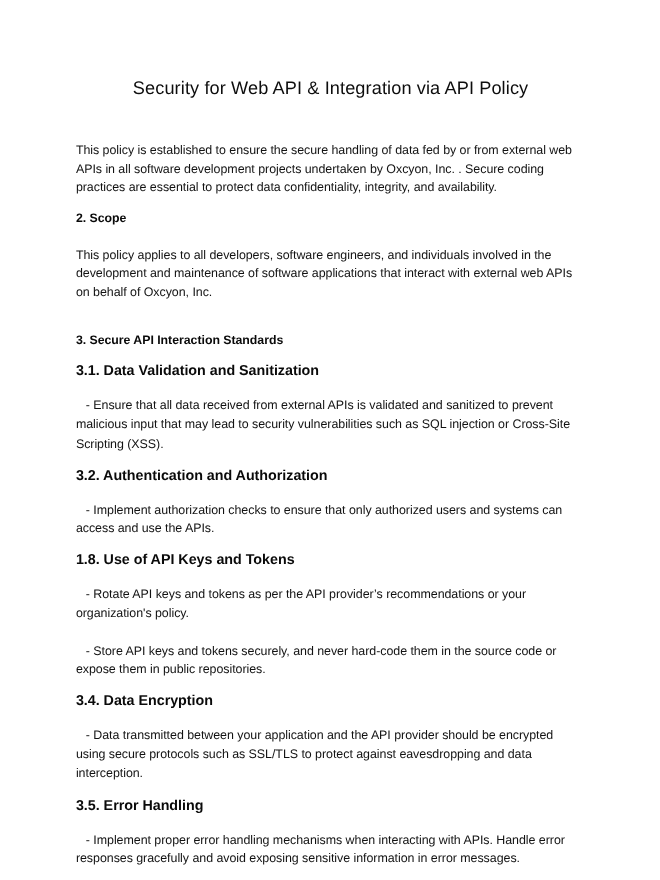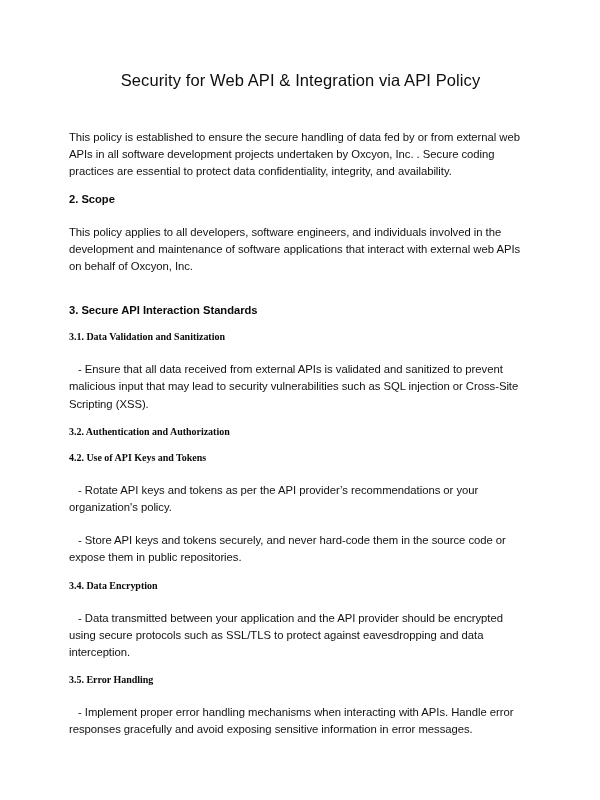--- a/index.html
+++ b/index.html
@@ -45,27 +45,26 @@
   .h-section {
     font-size: 11.2px;
     font-weight: 700;
     line-height: 17px;
     color: #0a0a0a;
     margin: 0 0 9px 0;
     letter-spacing: -0.02px;
   }
 
   .h-sub {
-    font-size: 10px;
+    font-size: 13px;
     font-weight: 700;
     line-height: 17px;
     color: #0a0a0a;
     margin: 0 0 9px 0;
     letter-spacing: -0.02px;
-    font-family: Liberation Serif, serif;
   }
 
   .para {
     font-size: 11.3px;
     font-weight: 400;
     line-height: 17.2px;
     color: #121212;
     margin: 16px 0 10px 0;
     text-align: left;
     letter-spacing: -0.04px;
@@ -93,22 +92,23 @@
     <p class="para">This policy applies to all developers, software engineers, and individuals involved in the development and maintenance of software applications that interact with external web APIs on behalf of Oxcyon, Inc.</p>
 
     <div class="spacer-line"></div>
 
     <h2 class="h-section">3. Secure API Interaction Standards</h2>
 
     <h3 class="h-sub">3.1. Data Validation and Sanitization</h3>
     <p class="para bullet">- Ensure that all data received from external APIs is validated and sanitized to prevent malicious input that may lead to security vulnerabilities such as SQL injection or Cross-Site Scripting (XSS).</p>
 
     <h3 class="h-sub">3.2. Authentication and Authorization</h3>
+    <p class="para bullet">- Implement authorization checks to ensure that only authorized users and systems can access and use the APIs.</p>
 
-    <h3 class="h-sub">4.2. Use of API Keys and Tokens</h3>
+    <h3 class="h-sub">1.8. Use of API Keys and Tokens</h3>
     <p class="para bullet">- Rotate API keys and tokens as per the API provider’s recommendations or your organization's policy.</p>
     <p class="para bullet">- Store API keys and tokens securely, and never hard-code them in the source code or expose them in public repositories.</p>
 
     <h3 class="h-sub">3.4. Data Encryption</h3>
     <p class="para bullet">- Data transmitted between your application and the API provider should be encrypted using secure protocols such as SSL/TLS to protect against eavesdropping and data interception.</p>
 
     <h3 class="h-sub">3.5. Error Handling</h3>
     <p class="para bullet">- Implement proper error handling mechanisms when interacting with APIs. Handle error responses gracefully and avoid exposing sensitive information in error messages.</p>
 
   </div>

